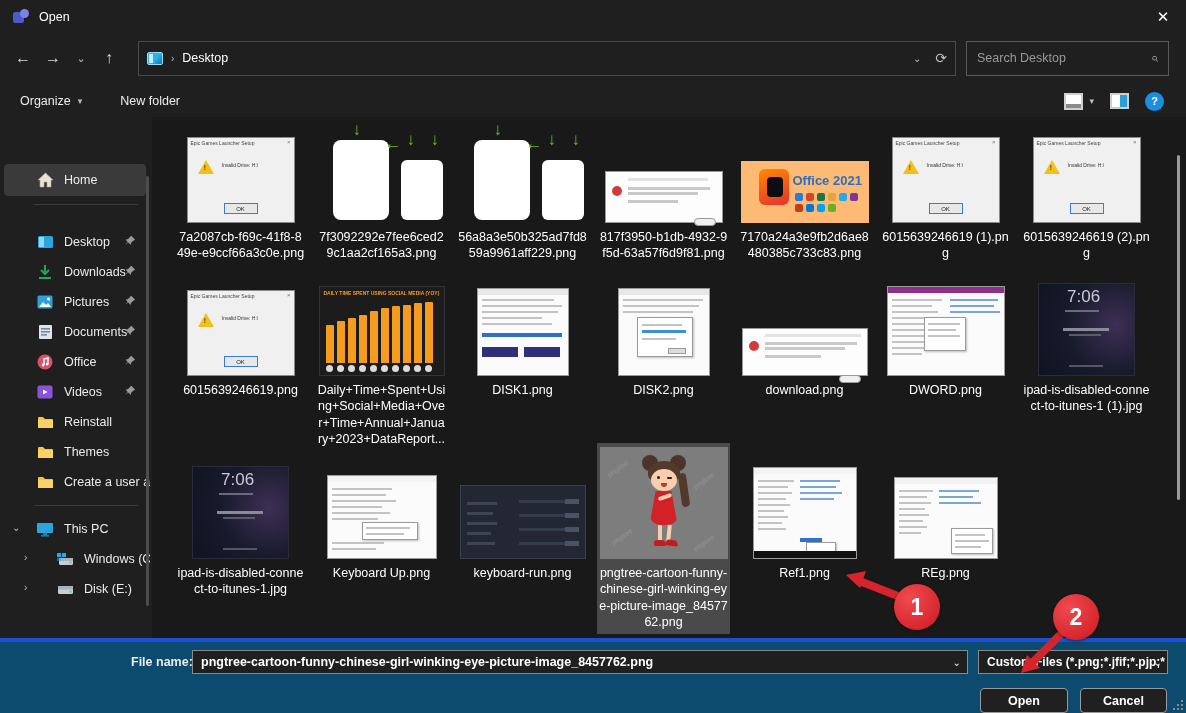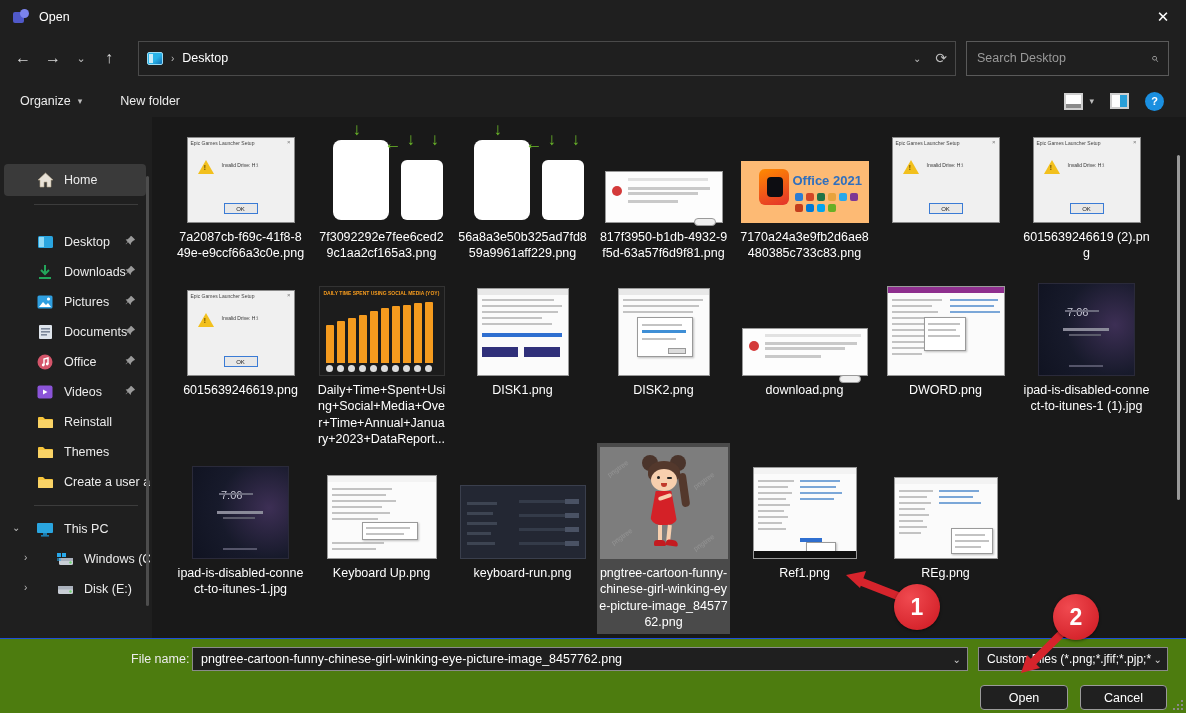--- a/index.html
+++ b/index.html
@@ -94,21 +94,21 @@
   .k-chart .bars { position:absolute; left:6px; bottom:12px; display:flex; align-items:flex-end; gap:3px; }
   .k-chart .bars i { width:8px; background:#f59b1e; display:block; border-radius:1px 1px 0 0; }
   .k-chart .bars i:after { content:""; display:block; width:7px; height:7px; border-radius:50%; background:#dcdcdc; margin:0 auto; position:relative; top:calc(100% + 2px); }
   .k-win { background:#fbfbfb; border:1px solid #9a9a9a; position:relative; overflow:hidden; }
   .k-win .bar { position:absolute; left:0; top:0; right:0; height:6px; background:#e8e8e8; }
   .k-win .ln { position:absolute; height:2px; background:#c3c3c3; }
   .k-win .hl { position:absolute; height:4px; background:#2f6fd0; }
   .k-win .inner { position:absolute; background:#fff; border:1px solid #9a9a9a; box-shadow:1px 1px 2px rgba(0,0,0,.25); }
   .k-win .blackstrip { position:absolute; left:0; right:0; bottom:0; height:7px; background:#111; }
   .k-ipad { width:97px; height:93px; background:radial-gradient(circle at 80% 45%, #3d2f55 0%, #171a2b 55%, #101321 100%); position:relative; border:1px solid #2a2a3a; }
-  .k-ipad .clock { position:absolute; left:28px; top:22px; font-size:11px; color:#c9c9d6; }
+  .k-ipad .clock { position:absolute; left:28px; top:3px; font-size:17px; color:#c9c9d6; }
   .k-ipad .sub { position:absolute; left:26px; top:26px; width:34px; height:2px; background:#6a6a7c; }
   .k-ipad .dis { position:absolute; left:24px; top:44px; width:46px; height:3px; background:#8a8a99; }
   .k-ipad .dis2 { position:absolute; left:30px; top:50px; width:32px; height:2px; background:#5a5a6a; }
   .k-ipad .foot { position:absolute; left:30px; bottom:8px; width:34px; height:2px; background:#55556a; }
   .k-dset { width:126px; height:74px; background:#232733; border:1px solid #3a3f4d; position:relative; overflow:hidden; }
   .k-dset .r { position:absolute; height:3px; background:#3d4452; }
   .k-dset .b { position:absolute; width:14px; height:5px; background:#4a5264; }
   .k-itunes { width:97px; height:110px; background:#000; border:2px solid #d8d8d8; position:relative; }
   .k-itunes .logo { position:absolute; left:38px; top:20px; width:18px; height:18px; border-radius:50%; background:conic-gradient(#e83e8c,#7a4fd0,#2aa8e0,#e83e8c); }
   .k-itunes .logo:after { content:"♪"; position:absolute; left:5px; top:2px; color:#fff; font-size:10px; }
@@ -126,21 +126,21 @@
   .k-girl .tail { position:absolute; left:80px; top:26px; width:8px; height:34px; border-radius:6px; background:#53382c; transform:rotate(-8deg); }
   .k-girl .dress { position:absolute; left:50px; top:44px; width:28px; height:34px; background:#d42127; border-radius:6px 6px 10px 10px; clip-path:polygon(22% 0,78% 0,100% 100%,0 100%); }
   .k-girl .arm { position:absolute; left:58px; top:48px; width:14px; height:4px; border-radius:3px; background:#f7cfae; transform:rotate(-18deg); }
   .k-girl .leg1,.k-girl .leg2 { position:absolute; top:78px; width:4px; height:16px; background:#f7cfae; }
   .k-girl .leg1 { left:58px; } .k-girl .leg2 { left:67px; transform:rotate(6deg); }
   .k-girl .sh1,.k-girl .sh2 { position:absolute; top:93px; width:12px; height:6px; border-radius:4px 6px 2px 2px; background:#c41b20; }
   .k-girl .sh1 { left:54px; } .k-girl .sh2 { left:66px; transform:rotate(8deg); }
   .k-girl .wm { position:absolute; color:rgba(255,255,255,.18); font-size:7px; transform:rotate(-35deg); }
 
   
-  .footer { position:absolute; left:0; bottom:0; width:100%; height:75px; background:#4d7c0f; border-top:1px solid #1d4ed8; }
+  .footer { position:absolute; left:0; bottom:0; width:100%; height:75px; background:#0c4a6e; border-top:4px solid #1d4ed8;font-weight:bold; }
   .fn-label { position:absolute; left:131px; top:13px; color:#ececec; }
   .fn-combo { position:absolute; left:192px; top:8px; width:776px; height:24px; background:#1f1f1f; border:1px solid #8a8a8a; display:flex; align-items:center; padding:0 22px 0 8px; color:#fff; white-space:nowrap; overflow:hidden; }
   .fn-combo .chev { position:absolute; right:6px; color:#cfcfcf; font-size:10px; }
   .ft-combo { position:absolute; left:978px; top:8px; width:190px; height:24px; background:#1f1f1f; border:1px solid #8a8a8a; display:flex; align-items:center; padding:0 18px 0 8px; color:#fff; white-space:nowrap; overflow:hidden; font-size:12px; }
   .ft-combo .chev { position:absolute; right:5px; color:#cfcfcf; font-size:10px; }
   .btn { position:absolute; top:46px; height:25px; background:#202020; border:1px solid #9a9a9a; border-radius:4px; color:#fff; display:flex; align-items:center; justify-content:center; font-size:12.5px; }
   .btn-open { left:980px; width:88px; }
   .btn-cancel { left:1080px; width:87px; }
   .grip { position:absolute; right:3px; bottom:3px; width:10px; height:10px; }
   .grip i { position:absolute; width:2px; height:2px; background:#8a8a8a; }
@@ -436,20 +436,21 @@
           <div class="tile">
             <div class="thumb">
               <div class="k-epic">
                 <span class="tt">Epic Games Launcher Setup</span>
                 <span class="tx">×</span>
                 <span class="warn"></span>
                 <span class="msg">Invalid Drive: H:\</span>
                 <span class="ok">OK</span>
               </div>
             </div>
+            <div class="fname">6015639246619 (1).png</div>
           </div>
           <div class="tile">
             <div class="thumb">
               <div class="k-epic">
                 <span class="tt">Epic Games Launcher Setup</span>
                 <span class="tx">×</span>
                 <span class="warn"></span>
                 <span class="msg">Invalid Drive: H:\</span>
                 <span class="ok">OK</span>
               </div>

